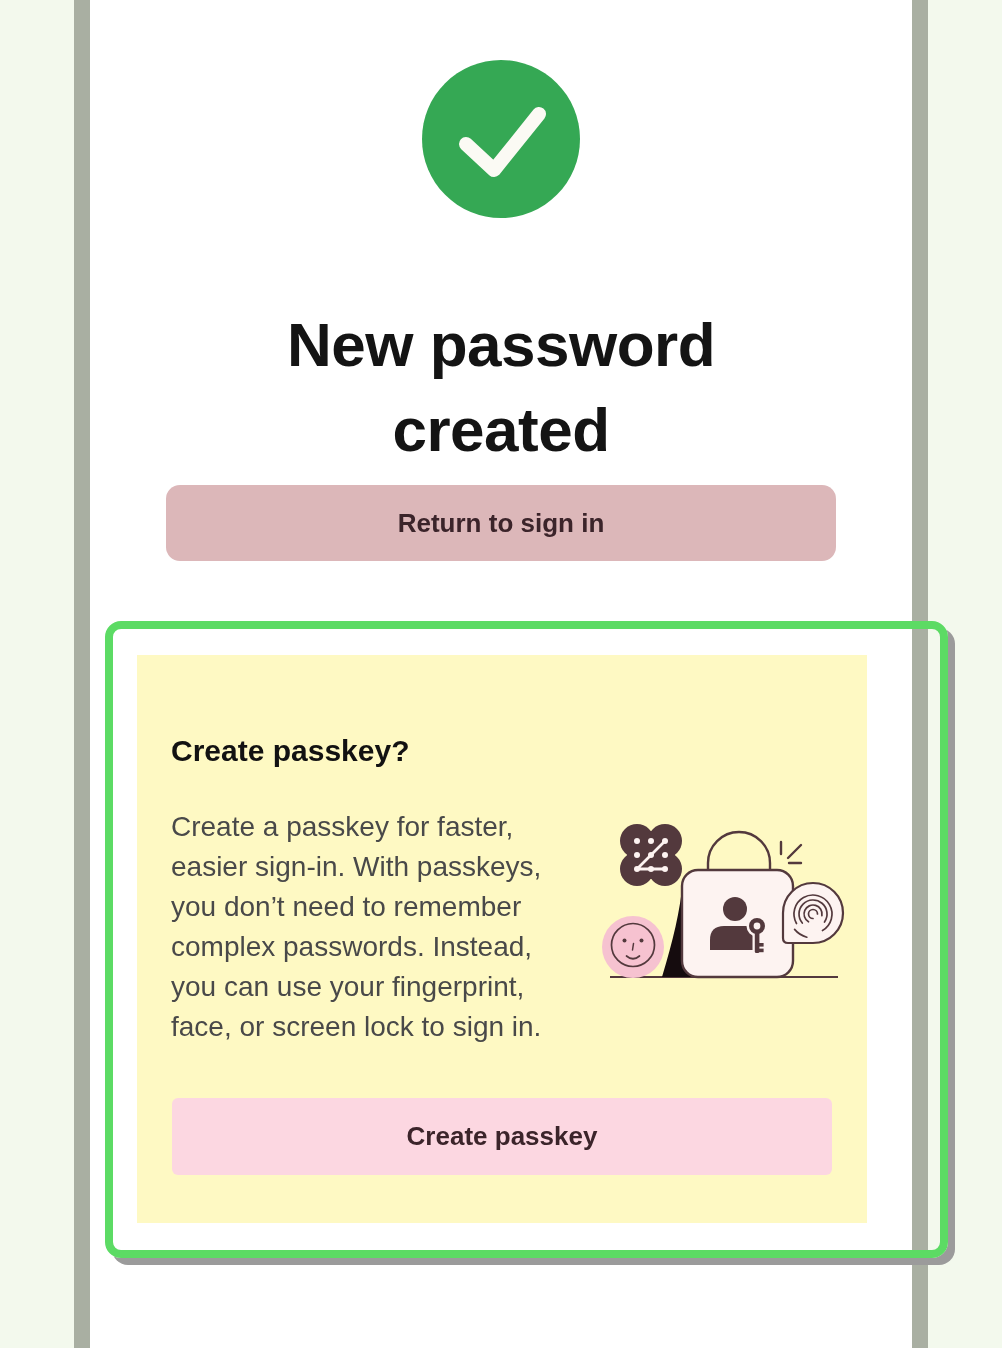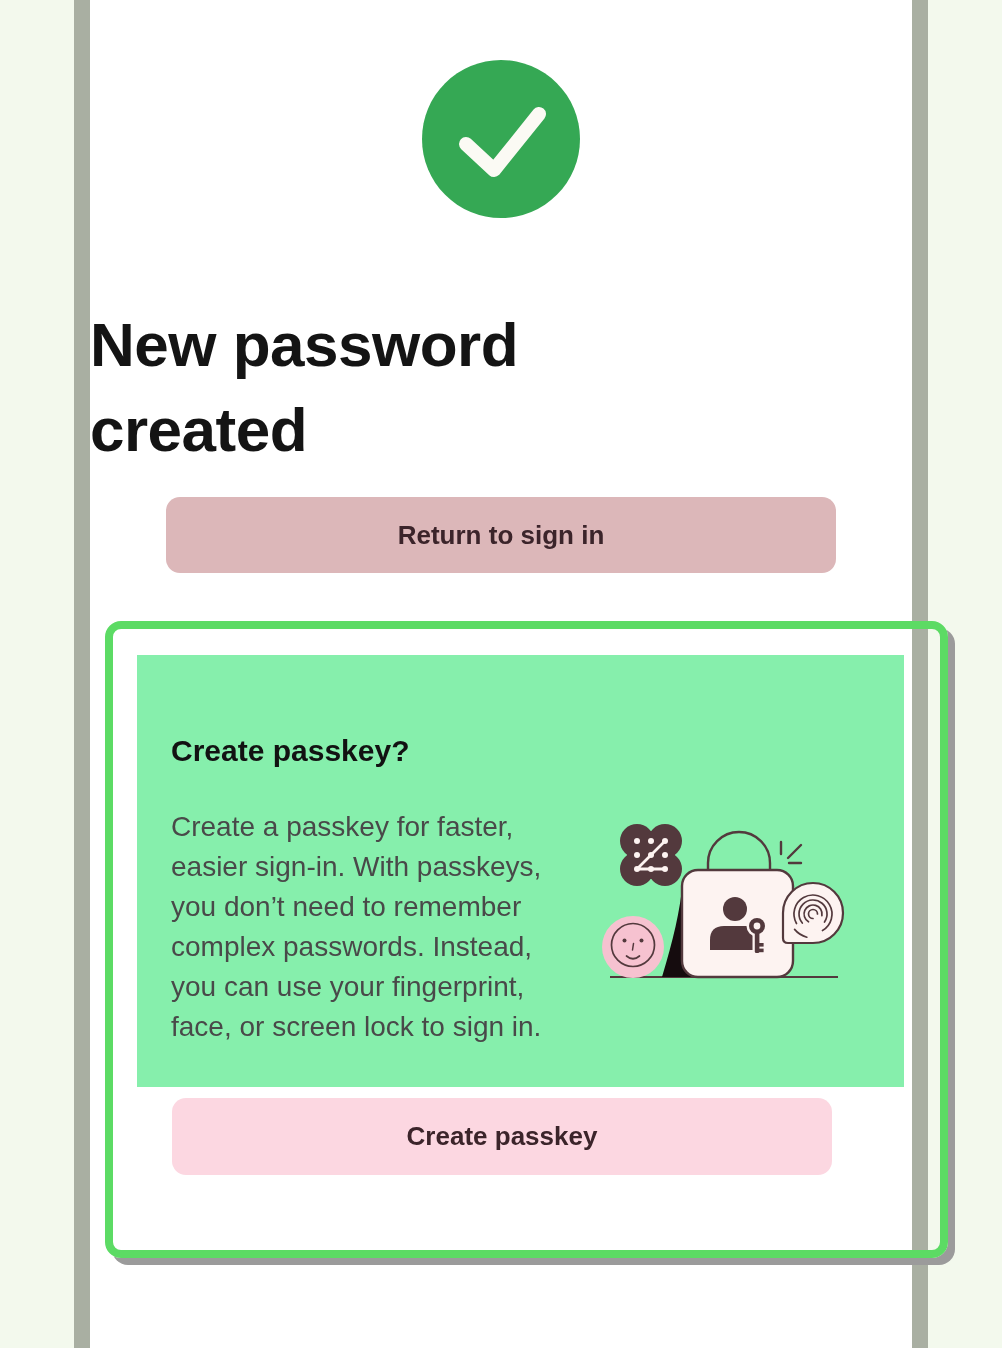--- a/index.html
+++ b/index.html
@@ -11,39 +11,39 @@
   .frame-bar{position:absolute;top:0;width:16px;height:1348px;background:#a9afa2;}
   .frame-bar.left{left:74px;}
   .frame-bar.right{left:912px;}
   .screen{position:absolute;left:90px;top:0;width:822px;height:1348px;background:#ffffff;}
 
   .check-badge{position:absolute;left:332px;top:60px;width:158px;height:158px;border-radius:50%;background:#35a854;}
   .check-badge svg{display:block;width:158px;height:158px;}
 
   .main-title{
     position:absolute;left:0;top:260px;width:822px;
-    text-align:left;font-size:62px;line-height:85px;font-weight:700;
+    text-align:center;font-size:62px;line-height:85px;font-weight:700;
     color:#141414;white-space:pre-line;letter-spacing:-0.5px;
   }
 
   .return-btn{
     position:absolute;left:76px;top:485px;width:670px;height:76px;
     background:#dcb7b9;border:none;border-radius:14px;
     display:flex;align-items:center;justify-content:center;
-    font-family:inherit;font-size:26px;font-weight:700;color:#3b242a;cursor:pointer;margin-top:12px;
+    font-family:inherit;font-size:26px;font-weight:700;color:#3b242a;cursor:pointer;
   }
 
-  .passkey-card{position:absolute;left:47px;top:655px;width:730px;height:432px;background:#86efac;padding-left:37px;}
+  .passkey-card{position:absolute;left:47px;top:655px;width:730px;height:568px;background:#fef9c3;}
   .card-title{position:absolute;left:34px;top:54px;font-size:30px;line-height:34px;font-weight:700;color:#121212;}
   .card-body{position:absolute;left:34px;top:129px;font-size:28px;line-height:40px;color:#494949;white-space:pre;margin-top:23px;}
   .learn-more{position:absolute;left:34px;top:369px;font-size:28px;line-height:40px;font-weight:700;color:#121212;cursor:pointer;}
   .illustration{position:absolute;left:463px;top:155px;width:270px;height:180px;}
   .create-btn{
     position:absolute;left:35px;top:443px;width:660px;height:77px;
-    background:#fcd7e1;border:none;border-radius:14px;
+    background:#fcd7e1;border:none;border-radius:6px;
     display:flex;align-items:center;justify-content:center;
     font-family:inherit;font-size:26px;font-weight:700;color:#3b242a;cursor:pointer;
   }
 
   .focus-highlight{
     position:absolute;left:105px;top:621px;width:843px;height:637px;
     box-sizing:border-box;border:8px solid #5cdb64;border-radius:16px;
     box-shadow:7px 7px 0 #9b9b9b;pointer-events:none;background:transparent;
   }
 </style>

